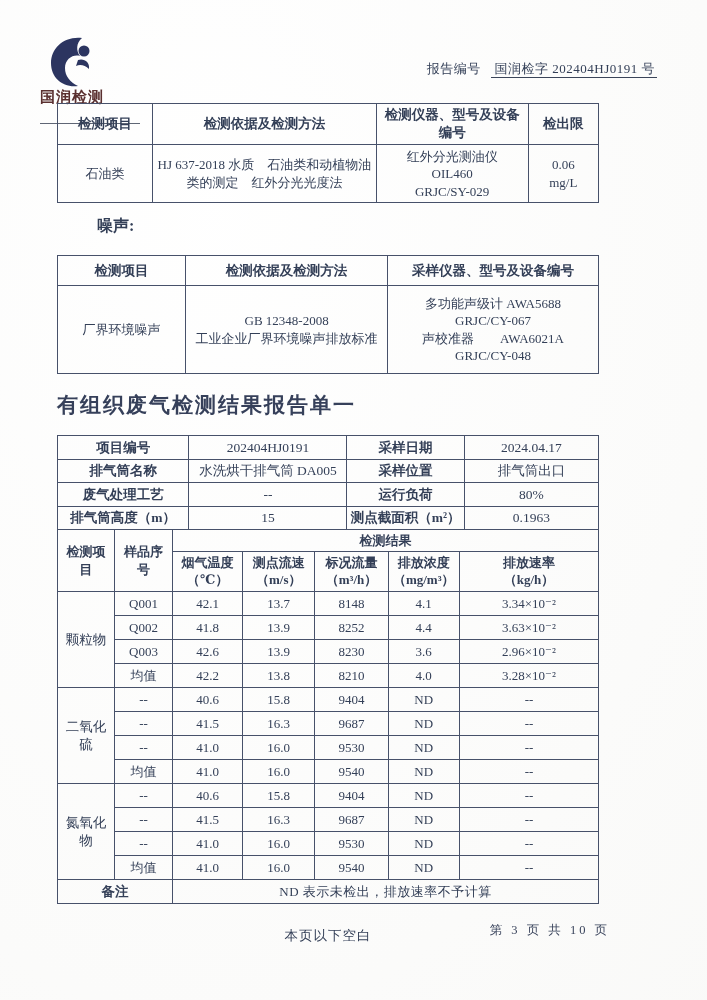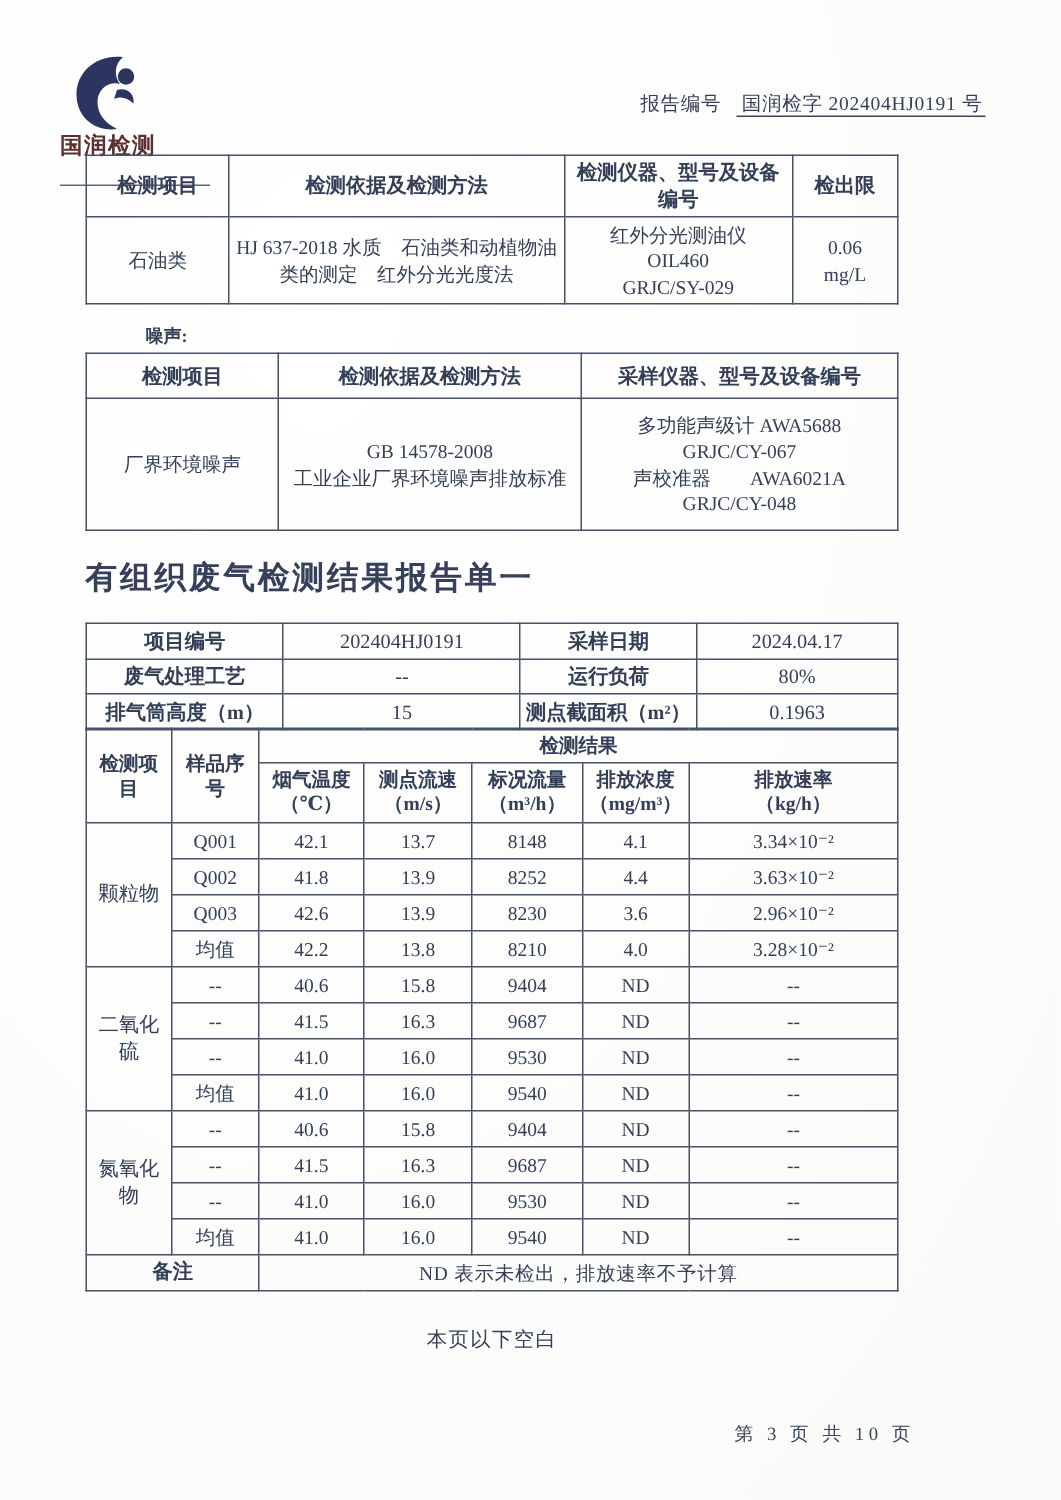--- a/index.html
+++ b/index.html
@@ -42,41 +42,41 @@
     text-align:center; vertical-align:middle;
     font-size:13px; padding:2px 3px; line-height:1.35;
     overflow:hidden;
   }
   .t1 td.h, .t2 td.h, .results td.h, .info td{ font-size:13.5px; }
   td.h{ font-weight:bold; height:30px; }
   .t1, .t2, .info, .results{ border:1.5px solid #3d4760; }
   .t1 td.body{ height:58px; }
   .t2 td.body{ height:88px; }
   .noise-label{
-    margin:13px 0 2px 40px; font-size:12px; font-weight:bold;
+    margin:13px 0 18px 40px; font-size:16px; font-weight:bold;
   }
   .title{
     font-size:21px; font-weight:bold;
     letter-spacing:2px; margin:17px 0 9px 0; color:#36405a;
   }
   
   .info{ margin-top:16px;padding-left:48px; }
   .info td{ height:23.5px; }
   .results{ margin-top:-1.5px; }
   .results td{ height:24px; }
   .results td.group-h{ height:21px; font-weight:bold; }
   .results td.sub-h{ height:40px; font-weight:bold; line-height:1.3; }
   .results td.pollutant{ font-size:13.5px; }
   .remark-val{ letter-spacing:.5px; }
   .blank-note{
     text-align:center; font-size:13.5px; margin-top:23px; letter-spacing:1px;
   }
   .page-footer{
     position:absolute; top:922px; right:97px;
-    font-size:12.5px; letter-spacing:3px; color:#3a445c;margin-top:26px;
+    font-size:12.5px; letter-spacing:3px; color:#3a445c;
   }
 </style>
 </head>
 <body>
 
 <div class="paper">
 
   <div class="logo">
     <svg width="56" height="52" viewBox="0 0 56 52">
       <path d="M34 2 C16 0 3 12 3 27 C3 42 15 52 30 50 C22 46 17 40 17 32 C17 23 25 18 32 20 C28 15 28 7 34 2 Z" fill="#2c3560"></path>
@@ -132,21 +132,21 @@
         </colgroup>
       <tbody>
           <tr>
         <td class="h">检测项目</td>
         <td class="h">检测依据及检测方法</td>
         <td class="h">采样仪器、型号及设备编号</td>
       </tr>
       <tr>
         <td class="body">厂界环境噪声</td>
         <td class="body">
-          <div>GB 14578-2008</div>
+          <div>GB 12348-2008</div>
           <div>工业企业厂界环境噪声排放标准</div>
         </td>
         <td class="body">
           <div>多功能声级计  AWA5688</div>
           <div>GRJC/CY-067</div>
           <div>声校准器　　AWA6021A</div>
           <div>GRJC/CY-048</div>
         </td>
       </tr>
     </tbody>
@@ -160,20 +160,26 @@
           <col style="width:29.2%">
           <col style="width:21.7%">
           <col style="width:24.8%">
         </colgroup>
       <tbody>
           <tr>
         <td class="h">项目编号</td>
         <td>202404HJ0191</td>
         <td class="h">采样日期</td>
         <td>2024.04.17</td>
+      </tr>
+      <tr>
+        <td class="h">排气筒名称</td>
+        <td>水洗烘干排气筒 DA005</td>
+        <td class="h">采样位置</td>
+        <td>排气筒出口</td>
       </tr>
       <tr>
         <td class="h">废气处理工艺</td>
         <td>--</td>
         <td class="h">运行负荷</td>
         <td>80%</td>
       </tr>
       <tr>
         <td class="h">排气筒高度（m）</td>
         <td>15</td>

